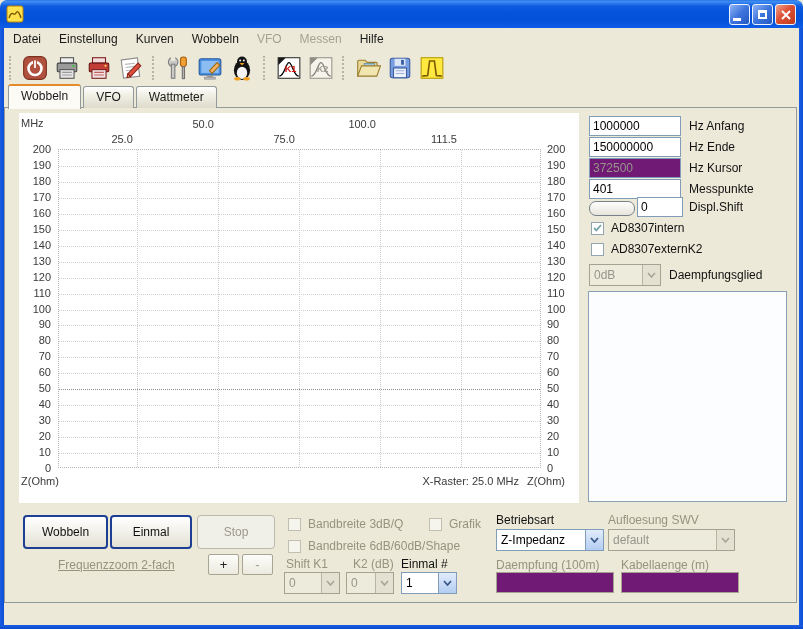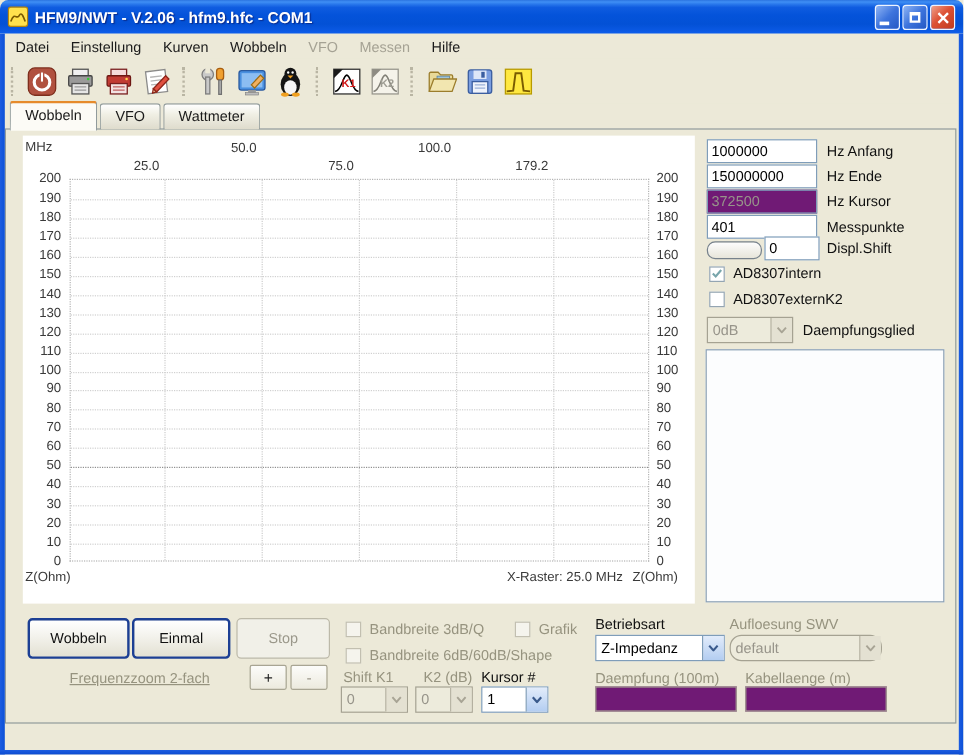--- a/index.html
+++ b/index.html
@@ -87,21 +87,20 @@
 
 <div id="window">
 
   <div class="titlebar">
     <span class="title-icon">
       <svg width="18" height="18" viewBox="0 0 18 18">
           <rect x="1" y="1" width="16" height="16" rx="2" fill="#ffe14d" stroke="#b8860b"></rect>
           <path d="M3 13 C6 4 8 12 10 8 C 12 4 14 10 15 13" fill="none" stroke="#7a5a00" stroke-width="1.4"></path>
         </svg>
     </span>
-    <span class="title-text">HFM9/NWT - V.2.06 - hfm9.hfc - COM1</span>
     <span class="win-buttons">
       <span class="wbtn blue">
           <span class="glyph-min"></span>
         </span>
       <span class="wbtn blue">
           <span class="glyph-max"></span>
         </span>
       <span class="wbtn red">
         <svg width="10" height="10" viewBox="0 0 10 10">
             <path d="M1 1 L9 9 M9 1 L1 9" stroke="#fff" stroke-width="2"></path>
@@ -306,21 +305,21 @@
         <div class="ylab left" style="top: 60.9px;">180</div>
         <div class="ylab right" style="top: 60.9px;">180</div>
         <div class="ylab left" style="top: 44.95px;">190</div>
         <div class="ylab right" style="top: 44.95px;">190</div>
         <div class="ylab left" style="top: 29px;">200</div>
         <div class="ylab right" style="top: 29px;">200</div>
         <div class="xlab" style="left: 71.7987px; top: 19px;">25.0</div>
         <div class="xlab" style="left: 152.839px; top: 4px;">50.0</div>
         <div class="xlab" style="left: 233.879px; top: 19px;">75.0</div>
         <div class="xlab" style="left: 314.919px; top: 4px;">100.0</div>
-        <div class="xlab" style="left: 395.96px; top: 19px;">179.2</div>
+        <div class="xlab" style="left: 395.96px; top: 19px;">111.5</div>
       </div>
 
     <input class="xp-input" style="left: 584px; top: 8px; width: 92px;" value="1000000">
     <div class="fld-label" style="left:684px;top:11px;">Hz Anfang</div>
 
     <input class="xp-input" style="left: 584px; top: 29px; width: 92px;" value="150000000">
     <div class="fld-label" style="left:684px;top:32px;">Hz Ende</div>
 
     <input class="xp-input disabled" style="left: 584px; top: 50px; width: 92px;" value="372500">
     <div class="fld-label" style="left:684px;top:53px;">Hz Kursor</div>
@@ -378,36 +377,36 @@
     <div class="combo" style="left:491px;top:421px;width:108px;">
       <span class="ct">Z-Impedanz</span>
       <span class="cbn">
         <svg width="9" height="6" viewBox="0 0 9 6">
             <path d="M1 1 L4.5 5 L8 1" stroke="#3a5a8c" stroke-width="1.8" fill="none"></path>
           </svg>
       </span>
     </div>
 
     <div class="fld-label gray" style="left:603px;top:405px;">Aufloesung SWV</div>
-    <div class="combo disabled" style="left:603px;top:421px;width:127px;border-radius:10px;">
+    <div class="combo disabled" style="left:603px;top:421px;width:127px;">
       <span class="ct">default</span>
       <span class="cbn">
         <svg width="9" height="6" viewBox="0 0 9 6">
             <path d="M1 1 L4.5 5 L8 1" stroke="#a8a495" stroke-width="1.6" fill="none"></path>
           </svg>
       </span>
     </div>
 
     <div class="fld-label gray" style="left:53px;top:450px;text-decoration:underline;">Frequenzzoom 2-fach</div>
     <div class="sm-btn" style="left:203px;top:446px;">+</div>
     <div class="sm-btn disabled" style="left:237px;top:446px;">-</div>
 
     <div class="fld-label gray" style="left:281px;top:449px;">Shift K1</div>
     <div class="fld-label gray" style="left:348px;top:449px;">K2 (dB)</div>
-    <div class="fld-label" style="left:396px;top:449px;">Kursor #</div>
+    <div class="fld-label" style="left:396px;top:449px;">Einmal #</div>
 
     <div class="combo disabled" style="left:279px;top:464px;width:56px;">
       <span class="ct">0</span>
       <span class="cbn">
         <svg width="9" height="6" viewBox="0 0 9 6">
             <path d="M1 1 L4.5 5 L8 1" stroke="#a8a495" stroke-width="1.6" fill="none"></path>
           </svg>
       </span>
     </div>
     <div class="combo disabled" style="left:341px;top:464px;width:48px;">

